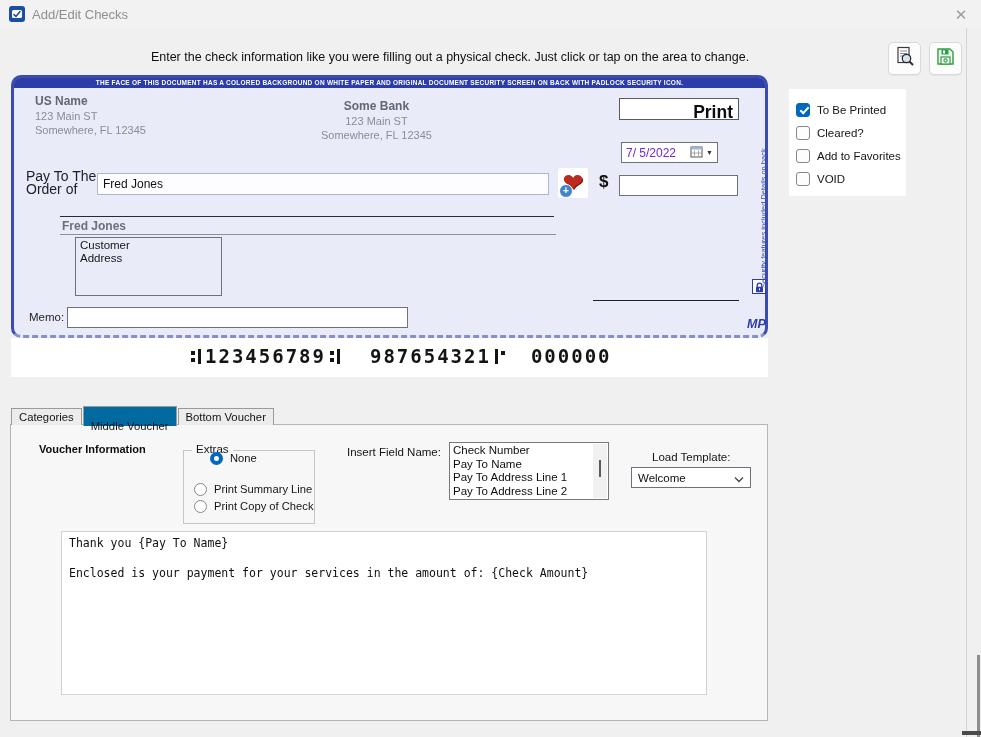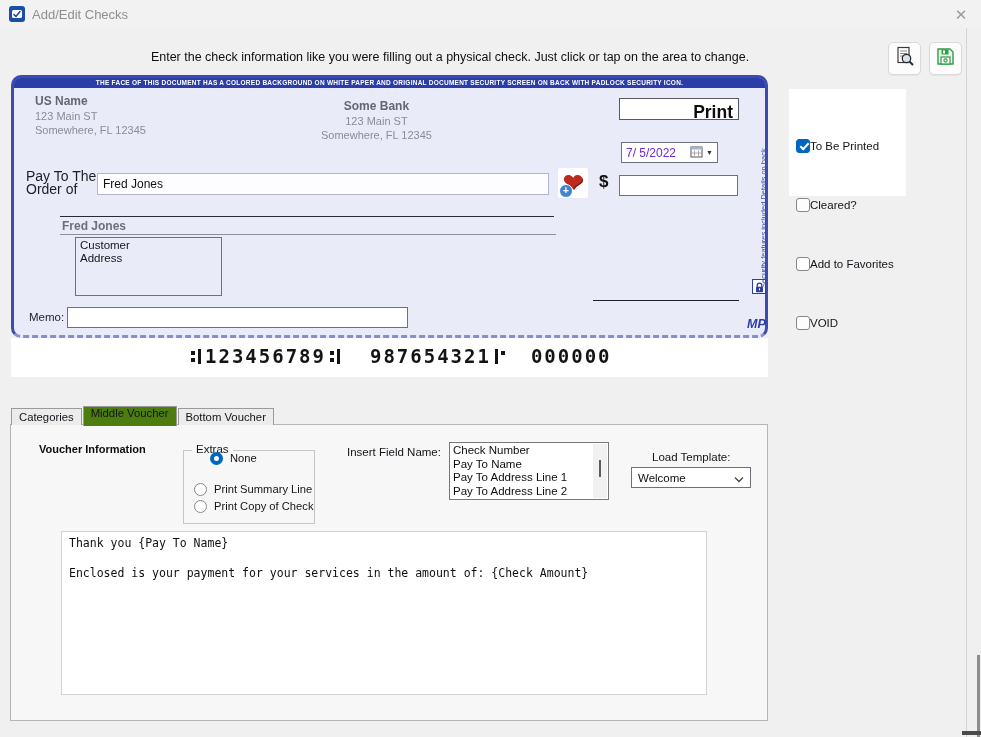--- a/index.html
+++ b/index.html
@@ -82,33 +82,33 @@
   .sym{position:relative;display:inline-block;width:12px;height:15px;margin:0 3px;}
   .sym-transit::before{content:"";position:absolute;right:1px;top:0;width:3px;height:15px;background:#141414;}
   .sym-transit::after{content:"";position:absolute;left:1px;top:2px;width:4px;height:4px;background:#141414;
     box-shadow:0 7px 0 #141414;}
   .sym-onus::before{content:"";position:absolute;left:1px;top:0;width:3px;height:15px;background:#141414;}
   .sym-onus::after{content:"";position:absolute;right:1px;top:2px;width:4px;height:4px;background:#141414;}
 
   
   .options-panel{left:789px;top:89px;width:117px;height:107px;background:#fff;
     display:flex;flex-direction:column;gap:8px;padding-top:13px;box-sizing:border-box;}
-  .opt-row{display:flex;align-items:center;gap:0;padding-left:7px;height:15px;cursor:pointer;margin-top:37px;}
+  .opt-row{display:flex;align-items:center;gap:7px;padding-left:7px;height:15px;cursor:pointer;}
   .cb{width:14px;height:14px;box-sizing:border-box;background:#fdfdfd;border:1px solid #878787;
     border-radius:3px;position:relative;flex:0 0 auto;}
   .cb.checked{background:#0067c0;border-color:#0067c0;}
   .cb.checked::after{content:"";position:absolute;left:3px;top:3px;width:7px;height:3px;
     border-left:2px solid #fff;border-bottom:2px solid #fff;transform:rotate(-47deg);}
   .opt-label{font-size:11.5px;color:#14141a;}
 
   
   .tabs{left:11px;top:405px;height:20px;display:flex;align-items:flex-end;z-index:3;}
   .tab{box-sizing:border-box;background:#ececec;border:1px solid #9a9a9a;border-bottom:none;
     height:17px;padding:2px 7px 0;font-size:11.3px;color:#14141a;cursor:pointer;margin-right:1px;}
-  .tab.active{background:#4d7c0f;height:20px;padding-top:0;position:relative;z-index:4;
+  .tab.active{background:#0369a1;height:20px;padding-top:13px;position:relative;z-index:4;
     margin-bottom:-1px;}
   .tab-panel{left:10px;top:424px;width:758px;height:297px;box-sizing:border-box;
     background:#f7f7f7;border:1px solid #b5b5b5;}
 
   
   .section-title{left:28px;top:18px;font-size:11px;font-weight:bold;color:#0e0e12;}
   .groupbox{left:172px;top:25px;width:130px;height:72px;border:1px solid #c6c6c6;}
   .groupbox-legend{position:absolute;left:8px;top:-8px;background:#f7f7f7;padding:0 4px;
     font-size:11.5px;color:#14141a;}
   .radio-row{position:absolute;left:10px;display:flex;align-items:center;gap:7px;height:14px;cursor:pointer;}

